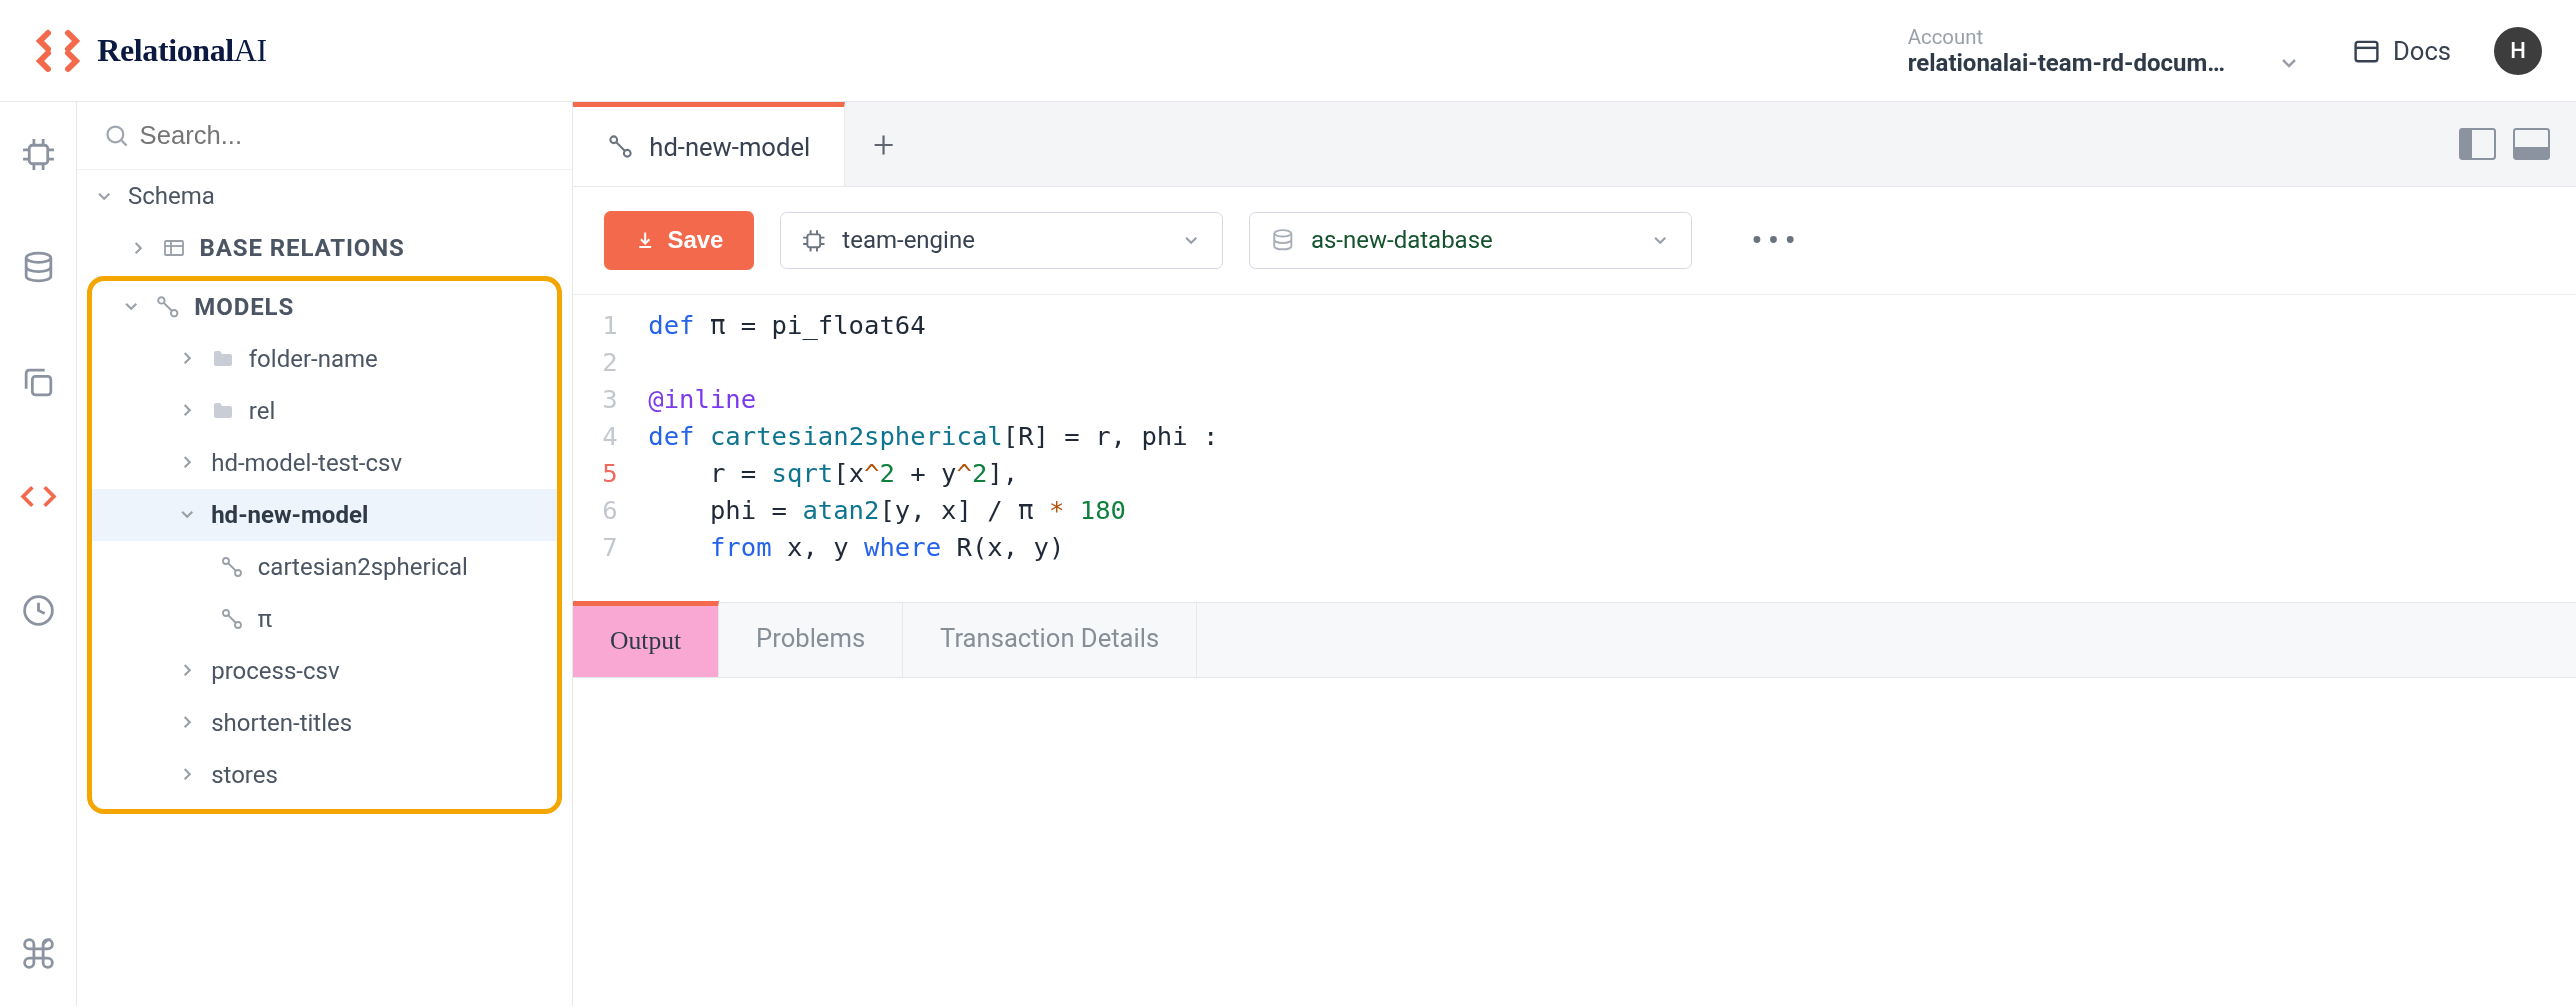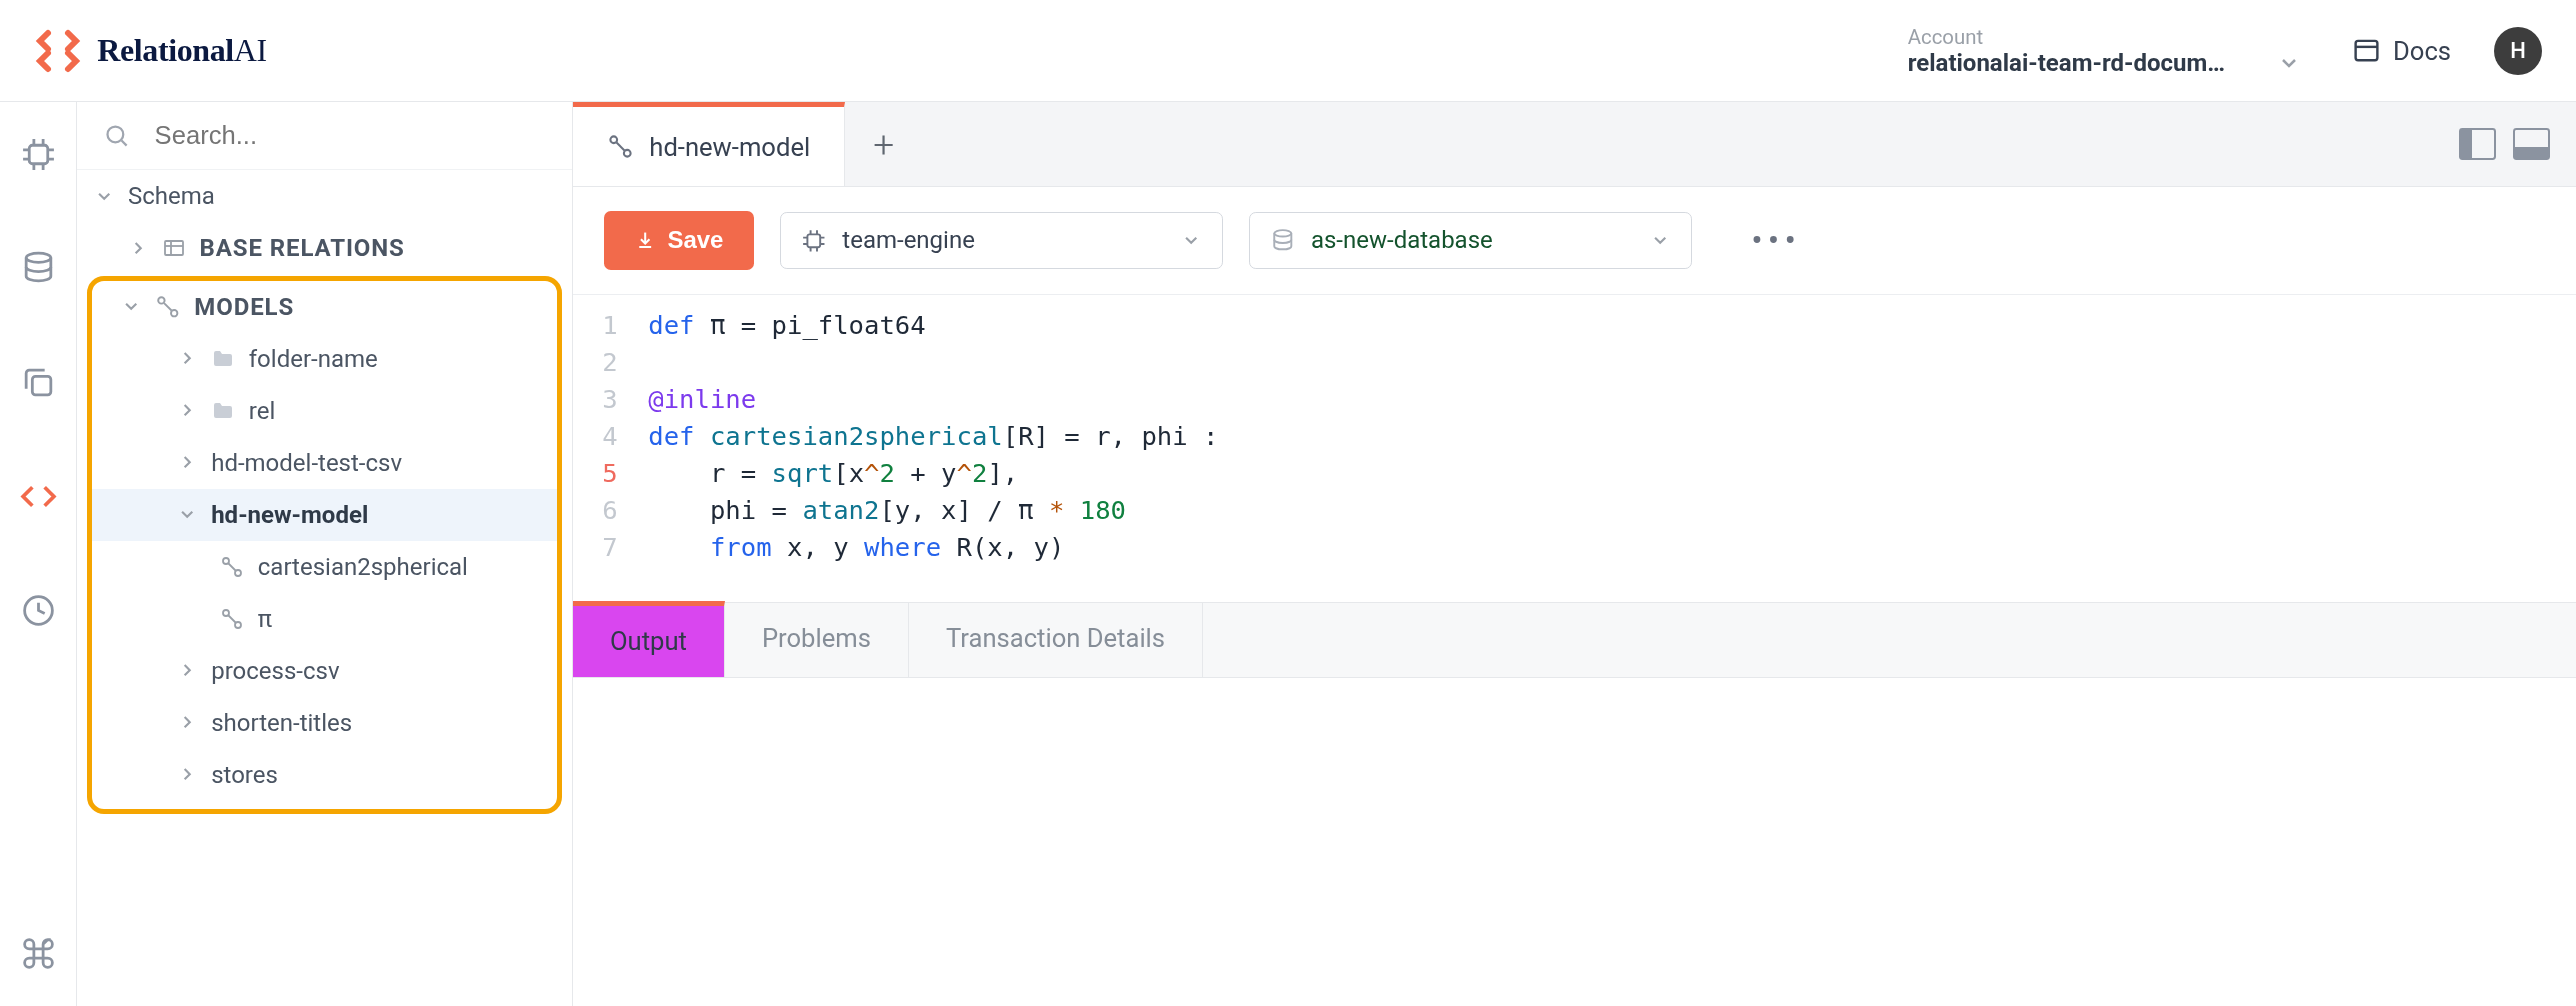--- a/index.html
+++ b/index.html
@@ -10,32 +10,32 @@
   .logo-wrap { display: flex; align-items: center; gap: 15.3px; }
   .logo-mark svg { width: 48px; height: 48px; }
   .logo-text { font-size: 32px; font-weight: 400; color: #0b1940; letter-spacing: -0.4px; font-family: Liberation Serif, serif; }
   .logo-text b { font-weight: 700; }
   .header-spacer { flex: 1; }
   .account-block { display: flex; flex-direction: column; margin-right: 51px; }
   .account-label { font-size: 20.4px; color: #9aa0a8; }
   .account-row { display: flex; align-items: center; gap: 52px; }
   .account-name { font-size: 24px; font-weight: 700; color: #2f3a48; }
   .chevron-down { color: #9aa0a8; }
-  .docs-link { display: flex; align-items: flex-start; gap: 12px; font-size: 25.6px; color: #374151; margin-right: 43px; }
+  .docs-link { display: flex; align-items: flex-end; gap: 12px; font-size: 25.6px; color: #374151; margin-right: 43px; }
   .avatar { width: 48px; height: 48px; border-radius: 50%; background: #3d3d3d; color: #fff; display: flex; align-items: center; justify-content: center; font-size: 22px; font-weight: 500; }
 
   
   .body { display: flex; height: calc(1006px - 102px); }
   .rail { width: 77px; border-right: 1.7px solid #e6e8eb; display: flex; flex-direction: column; align-items: center; padding-top: 34px; gap: 77px; background: #fff; }
   .rail .ic { color: #8b93a0; cursor: pointer; }
   .rail .ic.active { color: #f26a4b; }
   .rail-spacer { flex: 1; }
 
   .explorer { width: 496px; border-right: 1.7px solid #e6e8eb; background: #fff; display:flex; flex-direction:column; }
-  .search-row { display: flex; align-items: center; gap: 25px; padding: 19px 25.6px; color: #a0a6b0; font-size: 25.6px; border-bottom: 1.7px solid #f0f2f4; }
+  .search-row { display: flex; align-items: center; gap: 10px; padding: 19px 25.6px; color: #a0a6b0; font-size: 25.6px; border-bottom: 1.7px solid #f0f2f4; }
   .search-row input { border: none; outline: none; font-size: 25.6px; color: #333; flex:1; background:transparent; }
 
   .tree { font-size: 24px; color: #4b5563; user-select: none; }
   .tree-row { display: flex; align-items: center; gap: 13.6px; padding: 12px 0 12px 17px; cursor: pointer; }
   .tree-row.selected { background: #eef4fb; font-weight: 700; color: #2f3a48; }
   .tree-label { white-space: nowrap; }
   .tree-section { font-weight: 700; letter-spacing: 0.9px; color: #4b5563; }
   .indent1 { padding-left: 51px; }
   .indent2 { padding-left: 85px; }
   .indent3 { padding-left: 128px; }
@@ -68,21 +68,21 @@
   .gutter .ln.err { color:#ef6a5e; }
   .code { padding-left: 15.3px; white-space: pre; color:#1f2937; }
   .kw { color:#2563eb; }    
   .anno { color:#7c3aed; }  
   .fn { color:#0e7490; }
   .num { color:#10803f; }   
   .sym { color:#b45309; }   
 
   .out-tabs { display:flex; border-top:1.7px solid #e6e8eb; border-bottom:1.7px solid #e6e8eb; background:#f7f8f9; }
   .out-tab { padding: 20.4px 37px; font-size:25.6px; color:#868e98; border-right:1.7px solid #e6e8eb; background:#f7f8f9; cursor:pointer; }
-  .out-tab.active { background:#d946ef; color:#2f3a48; border-top:5.1px solid #f26a4b; margin-top:-1.7px; }
+  .out-tab.active { background:#f9a8d4; color:#2f3a48; border-top:5.1px solid #f26a4b; margin-top:-1.7px;font-family:Liberation Serif, serif; }
   .out-body { flex:1; background:#fff; }
 
   svg { display:block; }
 </style>
 </head>
 <body>
 
 <div class="header">
   <div class="logo-wrap">
     <span class="logo-mark">

